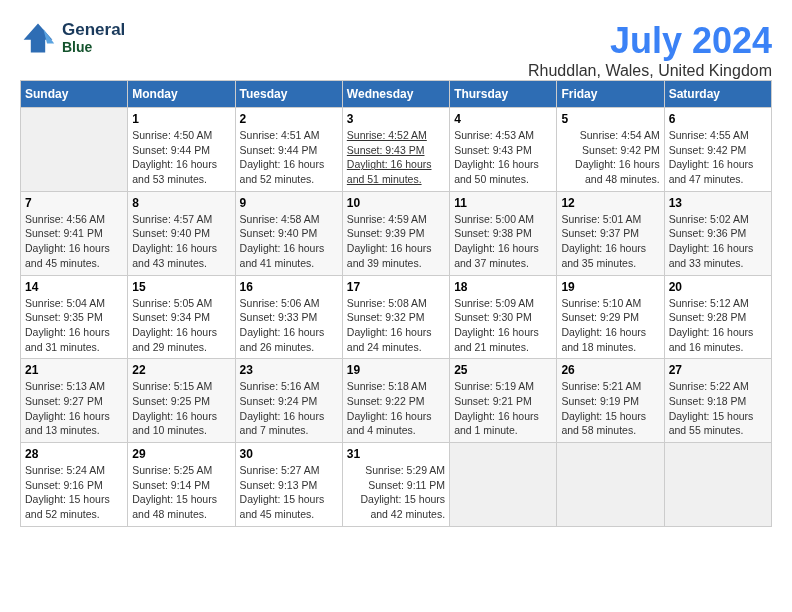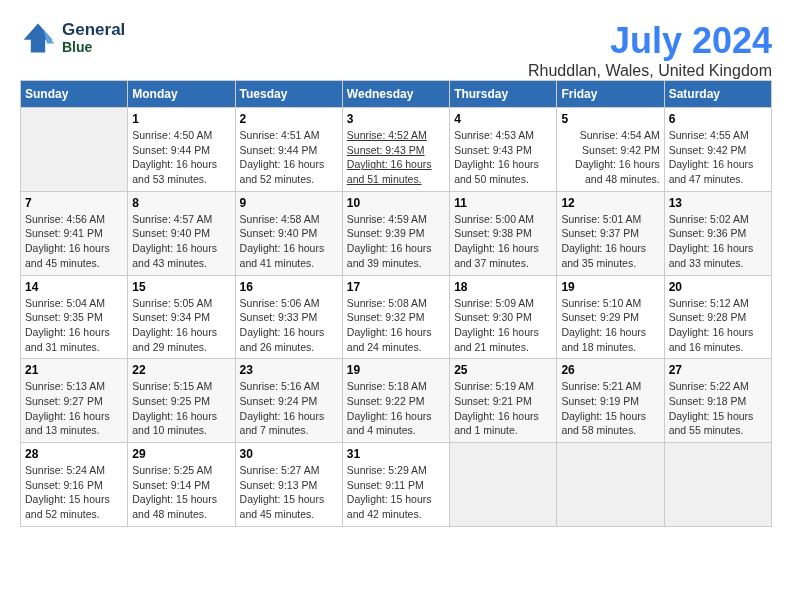--- a/index.html
+++ b/index.html
@@ -328,21 +328,21 @@
         </td>
         <td>
           <span class="day-num">30</span>
           <div class="day-info" style="white-space: pre-line;">Sunrise: 5:27 AM
 Sunset: 9:13 PM
 Daylight: 15 hours
 and 45 minutes.</div>
         </td>
         <td>
           <span class="day-num">31</span>
-          <div class="day-info" style="white-space: pre-line;">Sunrise: 5:29 AM
+          <div class="day-info" style="white-space: pre-line; text-align: right;">Sunrise: 5:29 AM
 Sunset: 9:11 PM
 Daylight: 15 hours
 and 42 minutes.</div>
         </td>
         <td class="empty"></td>
         <td class="empty"></td>
         <td class="empty"></td>
       </tr>
     </tbody>
 </table>

